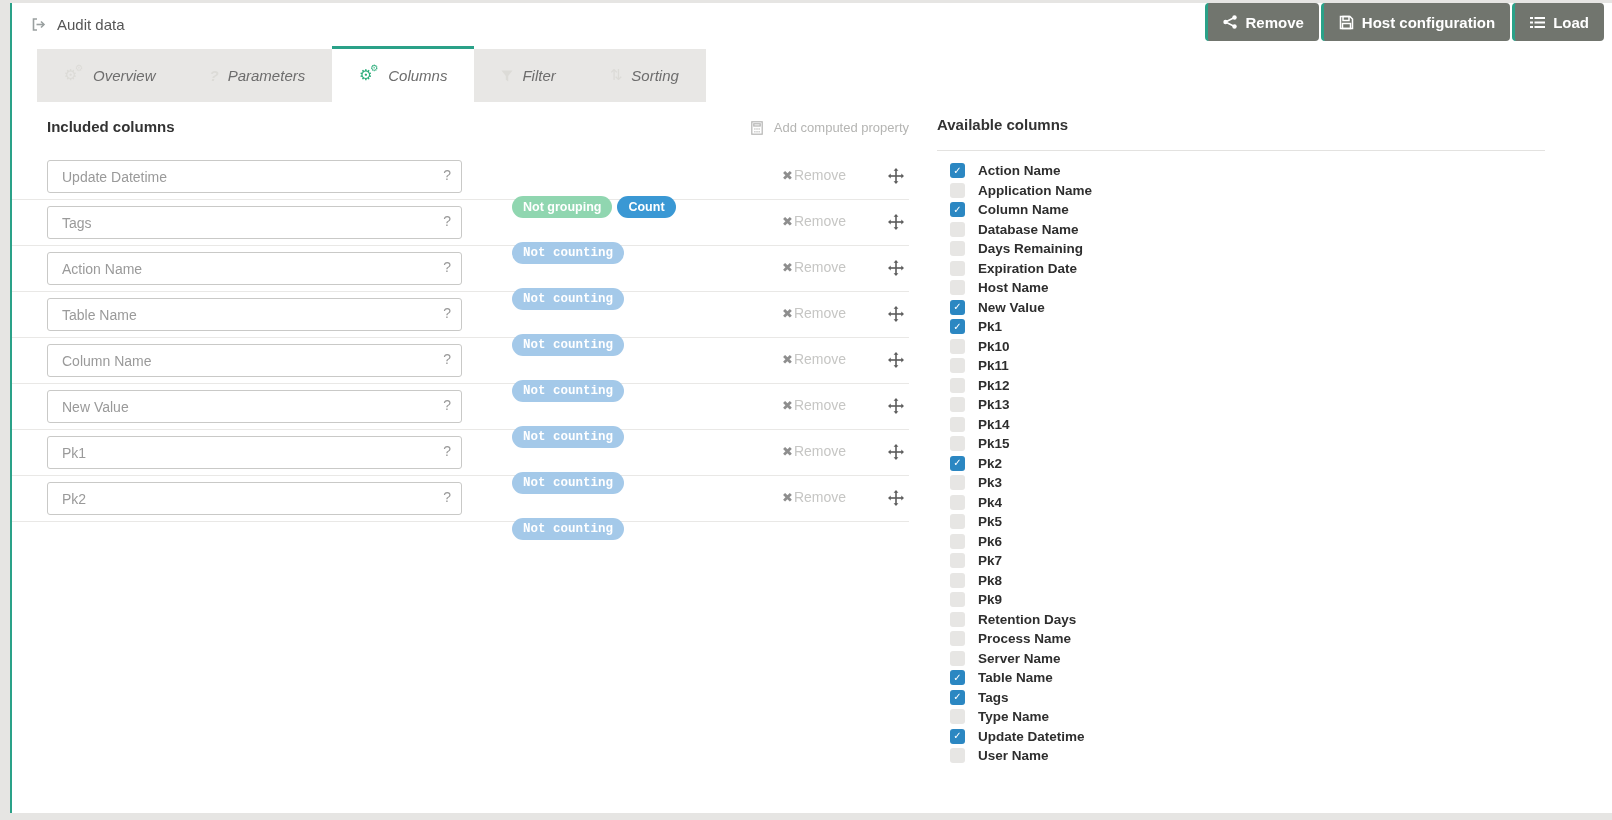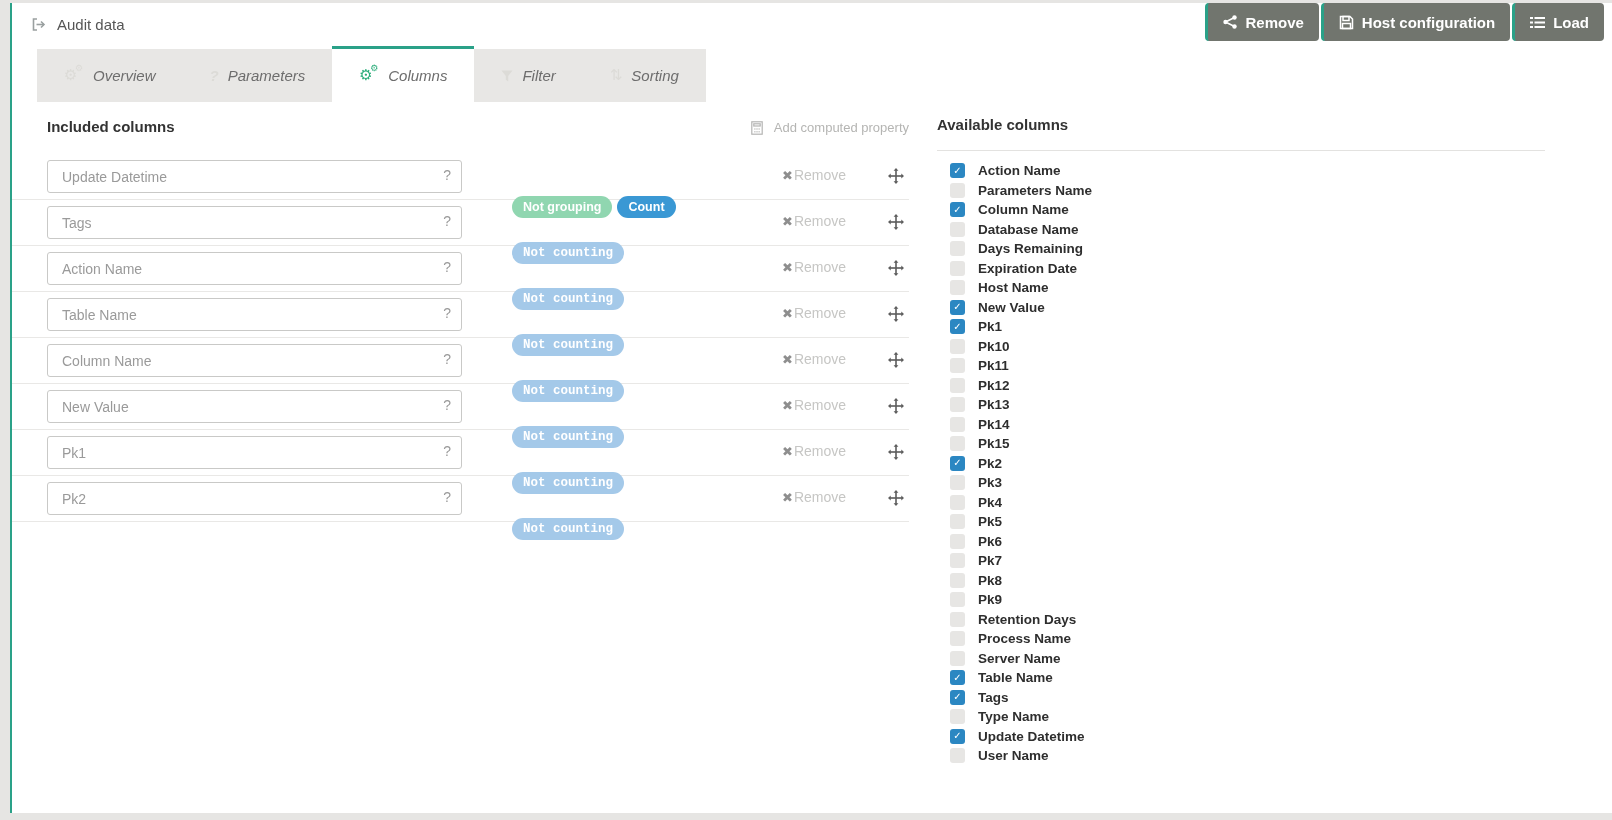--- a/index.html
+++ b/index.html
@@ -403,21 +403,21 @@
       <ul class="avail-list" id="available-list">
   <li class="avail-item">
     <span class="cbx checked">
               <span class="ck">✓</span>
             </span>
     <span class="avail-label">Action Name</span>
   </li>
 
   <li class="avail-item">
     <span class="cbx"></span>
-    <span class="avail-label">Parameters Name</span>
+    <span class="avail-label">Application Name</span>
   </li>
 
   <li class="avail-item">
     <span class="cbx checked">
               <span class="ck">✓</span>
             </span>
     <span class="avail-label">Column Name</span>
   </li>
 
   <li class="avail-item">

